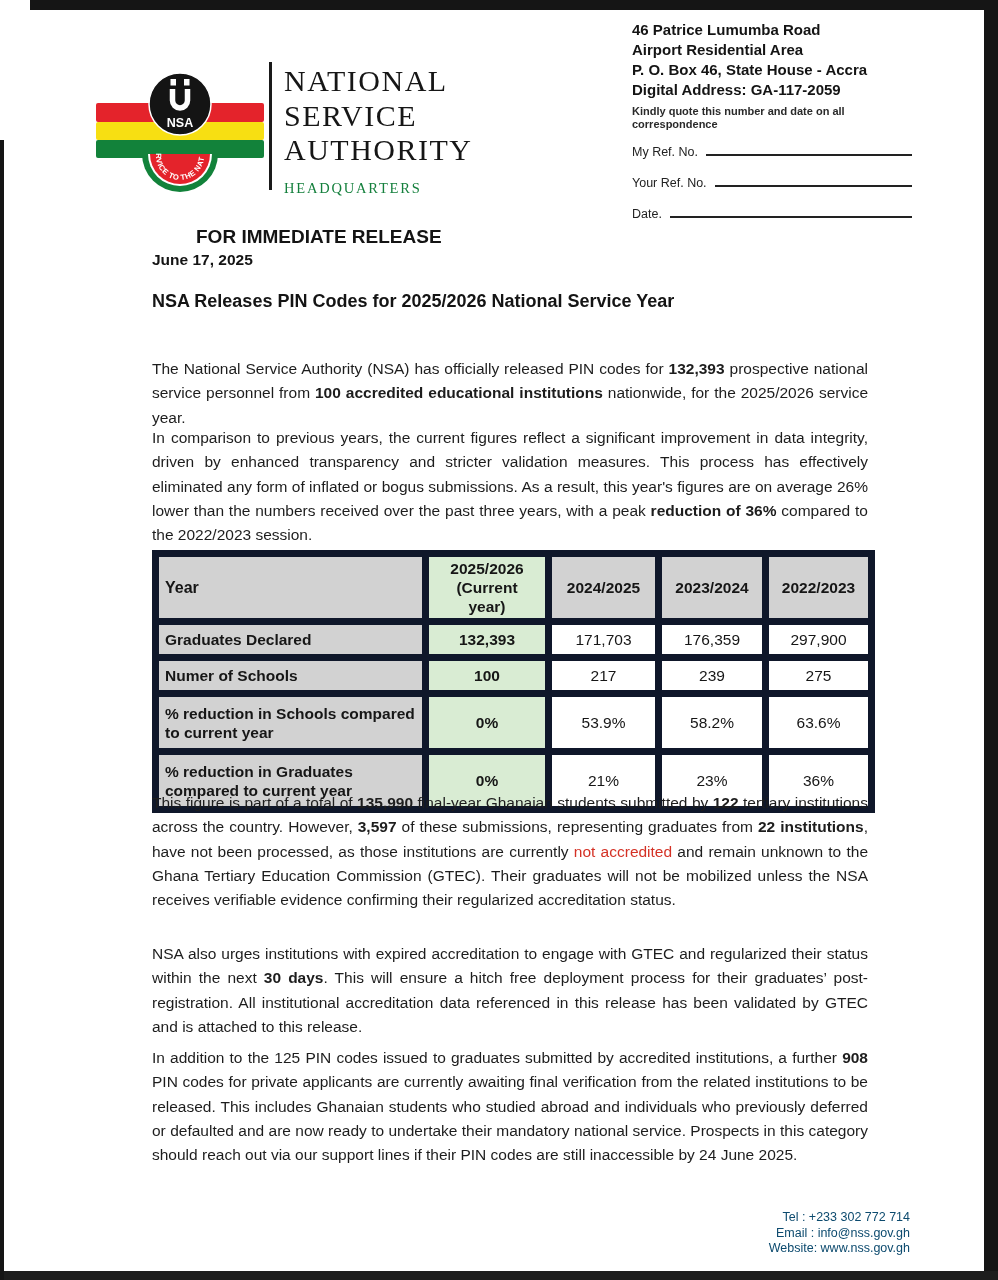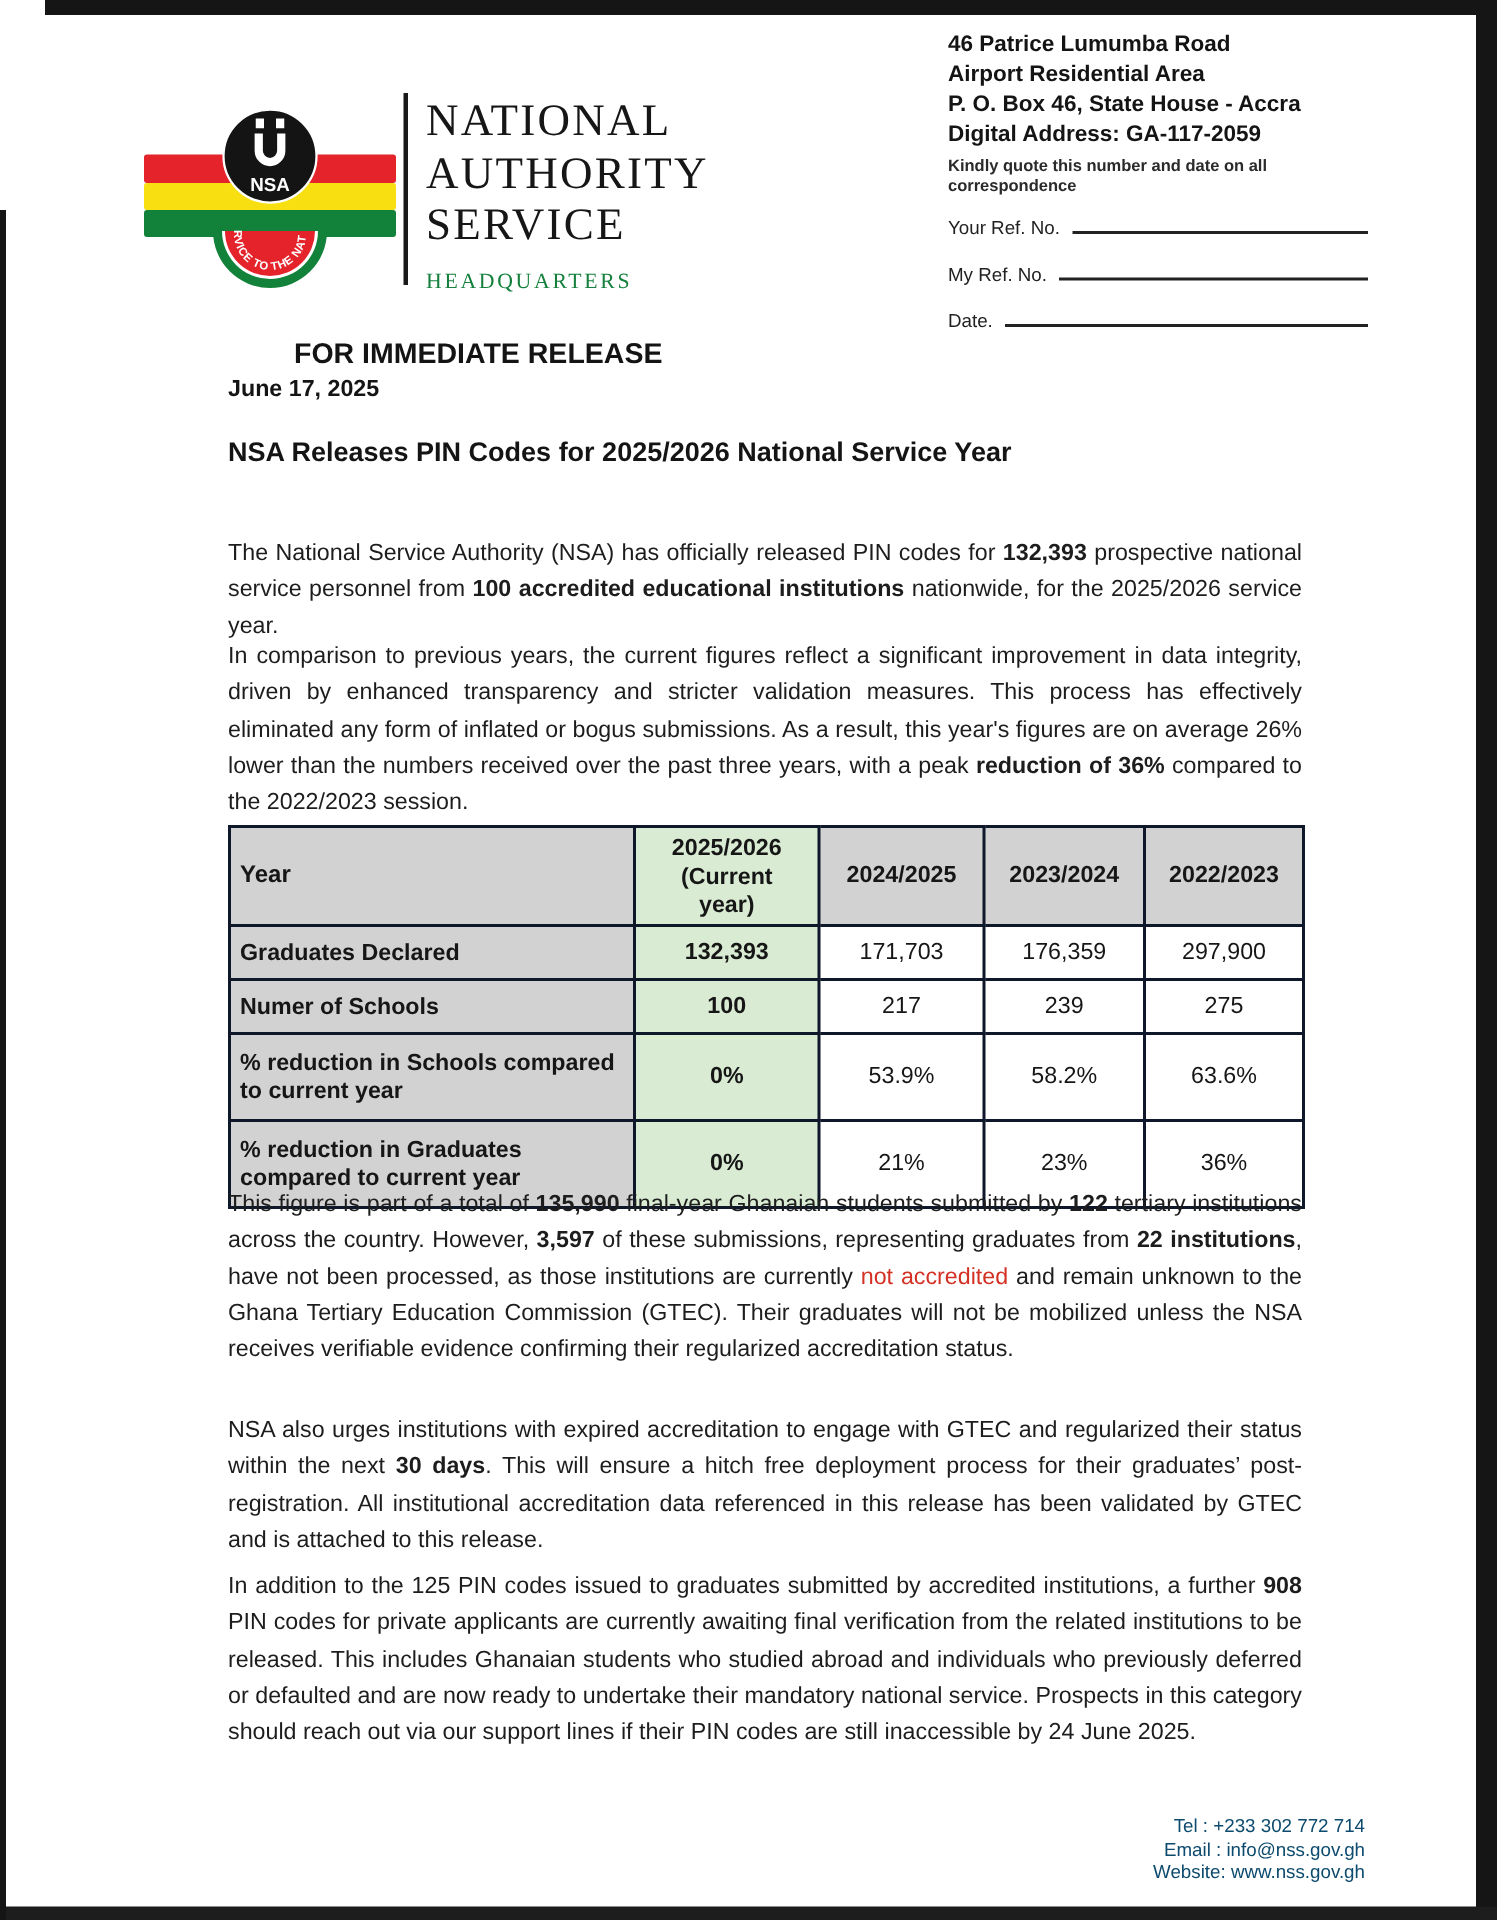--- a/index.html
+++ b/index.html
@@ -53,21 +53,21 @@
   .b{font-weight:bold;}
   .red{color:#d43125;}
 
   
   table.stats{
     position:absolute;left:152px;top:550px;width:716px;
     border-collapse:collapse;table-layout:fixed;
     font-size:15.5px;color:#161616;
   }
   table.stats td, table.stats th{
-    border:2px solid #0f172a;padding:2px 6px;vertical-align:middle;
+    border:7px solid #0f172a;padding:2px 6px;vertical-align:middle;
   }
   .col-label{width:270px;} .col-cur{width:123px;} .col-y1{width:110px;} .col-y2{width:107px;} .col-y3{width:106px;}
   tr.head-row{height:66px;}
   tr.r-graduates,tr.r-schools{height:36px;}
   tr.r-redschools,tr.r-redgrads{height:58px;}
   th.cell-year{background:#d2d2d2;text-align:left;padding-left:9px;font-size:16px;}
   th.cell-head{background:#d2d2d2;text-align:center;font-weight:bold;}
   th.cell-cur-head{background:#d9ecd3;text-align:center;white-space:pre-line;line-height:19px;font-weight:bold;}
   td.cell-label{background:#d2d2d2;font-weight:bold;text-align:left;padding-left:9px;line-height:19px;}
   td.cell-cur{background:#d9ecd3;font-weight:bold;text-align:center;}
@@ -103,37 +103,37 @@
       <rect x="90" y="9" width="5.5" height="6.5" fill="#ffffff"></rect>
       <path d="M78.5 19 V30.5 a7.5 7.5 0 0 0 15 0 V19" fill="none" stroke="#ffffff" stroke-width="5.5"></path>
       <text x="86" y="57" text-anchor="middle" font-size="12.5" font-weight="bold" fill="#ffffff" font-family="Liberation Sans, sans-serif">NSA</text>
     </svg>
   </div>
 
   <div class="org-divider"></div>
 
   <div class="org-name">
     <div>NATIONAL</div>
+    <div>SERVICE</div>
     <div>AUTHORITY</div>
-    <div>SERVICE</div>
     <div class="org-sub">HEADQUARTERS</div>
   </div>
 
   <div class="addr">
     <div>46 Patrice Lumumba Road</div>
     <div>Airport Residential Area</div>
     <div>P. O. Box 46, State House - Accra</div>
     <div>Digital Address: GA-117-2059</div>
     <div class="addr-note">Kindly quote this number and date on all correspondence</div>
     <div class="ref-row">
-      <span class="lbl">Your Ref. No.</span>
+      <span class="lbl">My Ref. No.</span>
       <span class="line"></span>
     </div>
     <div class="ref-row">
-      <span class="lbl">My Ref. No.</span>
+      <span class="lbl">Your Ref. No.</span>
       <span class="line"></span>
     </div>
     <div class="ref-row">
       <span class="lbl">Date.</span>
       <span class="line"></span>
     </div>
   </div>
 
   <div class="release-tag">FOR IMMEDIATE RELEASE</div>
   <div class="release-date">June 17, 2025</div>

